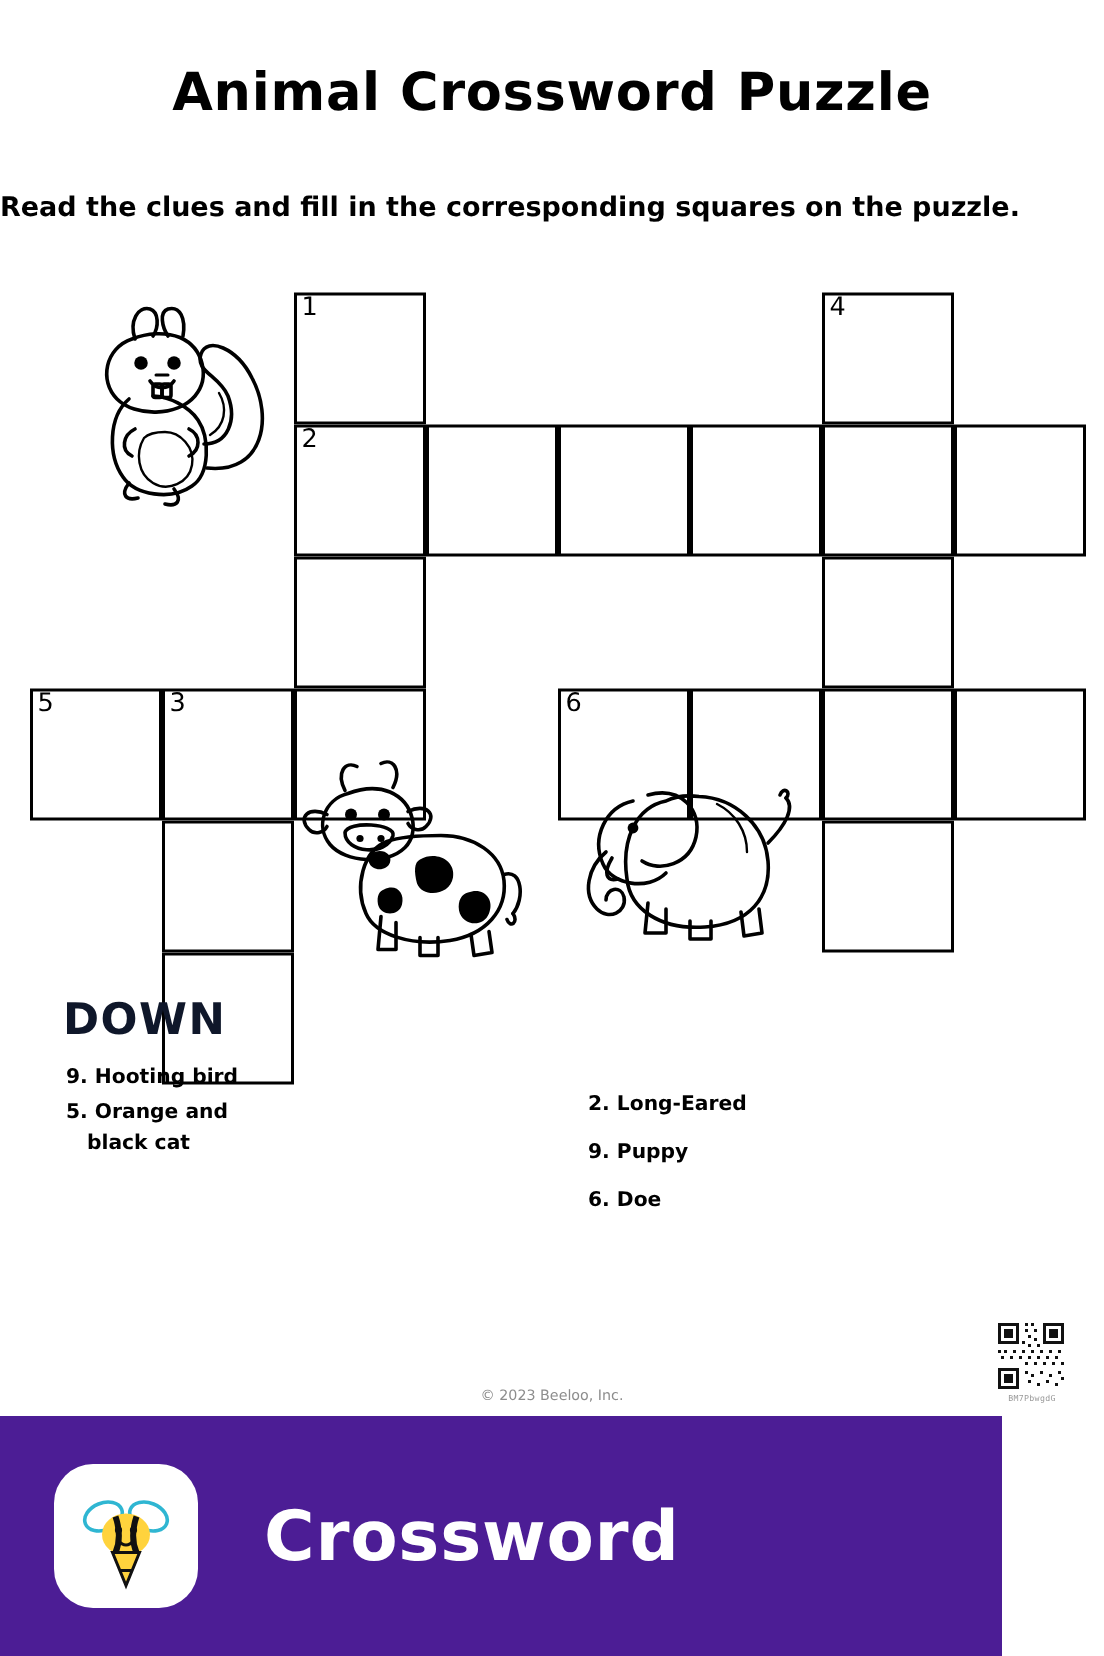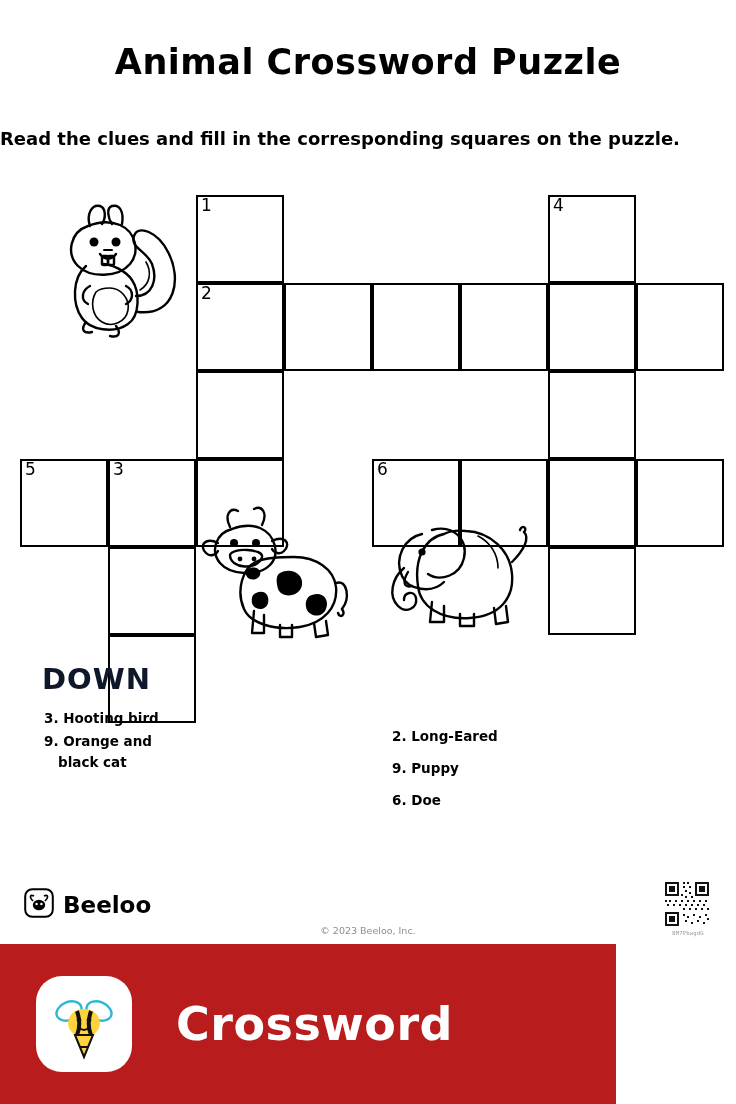--- a/index.html
+++ b/index.html
@@ -144,23 +144,23 @@
     font-size: 5.5px;
     color: #9a9a9a;
     letter-spacing: 0.2px;
   }
 
   
   .banner {
     position: absolute;
     left: 0;
     top: 944px;
-    width: 616px;
+    width: 668px;
     height: 160px;
-    background: #b91c1c;
+    background: #4c1d95;
     display: flex;
     align-items: center;
   }
   .banner-logo {
     margin-left: 36px;
     width: 96px;
     height: 96px;
     background: #ffffff;
     border-radius: 26px;
     display: flex;
@@ -313,43 +313,30 @@
 
         <circle cx="44" cy="62" r="3.6" fill="#000" stroke="none"></circle>
 
         <path d="M100 46 C112 52 120 64 120 78" stroke-width="1.6"></path>
       </g>
     </svg>
   </div>
 
   <div class="clue-head" style="left:42px; top:662px;">DOWN</div>
   <div class="clue-list down" style="left:44px; top:708px; width:150px;">
-    <div class="clue">3. Hooting bird</div>
-    <div class="clue">9. Orange and black cat</div>
+    <div class="clue">9. Hooting bird</div>
+    <div class="clue">5. Orange and black cat</div>
   </div>
 
   <div class="clue-list across" style="left:392px; top:726px; width:220px;">
     <div class="clue">2. Long-Eared</div>
     <div class="clue">9.  Puppy</div>
     <div class="clue">6.  Doe</div>
   </div>
 
-  <div class="brand">
-    <span>
-      <svg width="30" height="30" viewBox="0 0 30 30">
-        <rect x="1.2" y="1.2" width="27.6" height="27.6" rx="7" fill="none" stroke="#000" stroke-width="2"></rect>
-        <ellipse cx="15" cy="17" rx="6.2" ry="5.2" fill="#000"></ellipse>
-        <path d="M9 13 C5 9 6 6 10 8" fill="none" stroke="#000" stroke-width="1.6"></path>
-        <path d="M21 13 C25 9 24 6 20 8" fill="none" stroke="#000" stroke-width="1.6"></path>
-        <circle cx="12.6" cy="16" r="1.2" fill="#fff"></circle>
-        <circle cx="17.4" cy="16" r="1.2" fill="#fff"></circle>
-      </svg>
-    </span>
-    <span class="brand-name">Beeloo</span>
-  </div>
 
   <div class="copyright">© 2023 Beeloo, Inc.</div>
 
   <div class="qr">
     <svg width="48" height="48" viewBox="0 0 48 48" shape-rendering="crispEdges">
       <rect width="48" height="48" fill="#fff"></rect>
       <g fill="#111">
         <rect x="2" y="2" width="14" height="14"></rect>
           <rect x="4" y="4" width="10" height="10" fill="#fff"></rect>
           <rect x="6" y="6" width="6" height="6"></rect>

